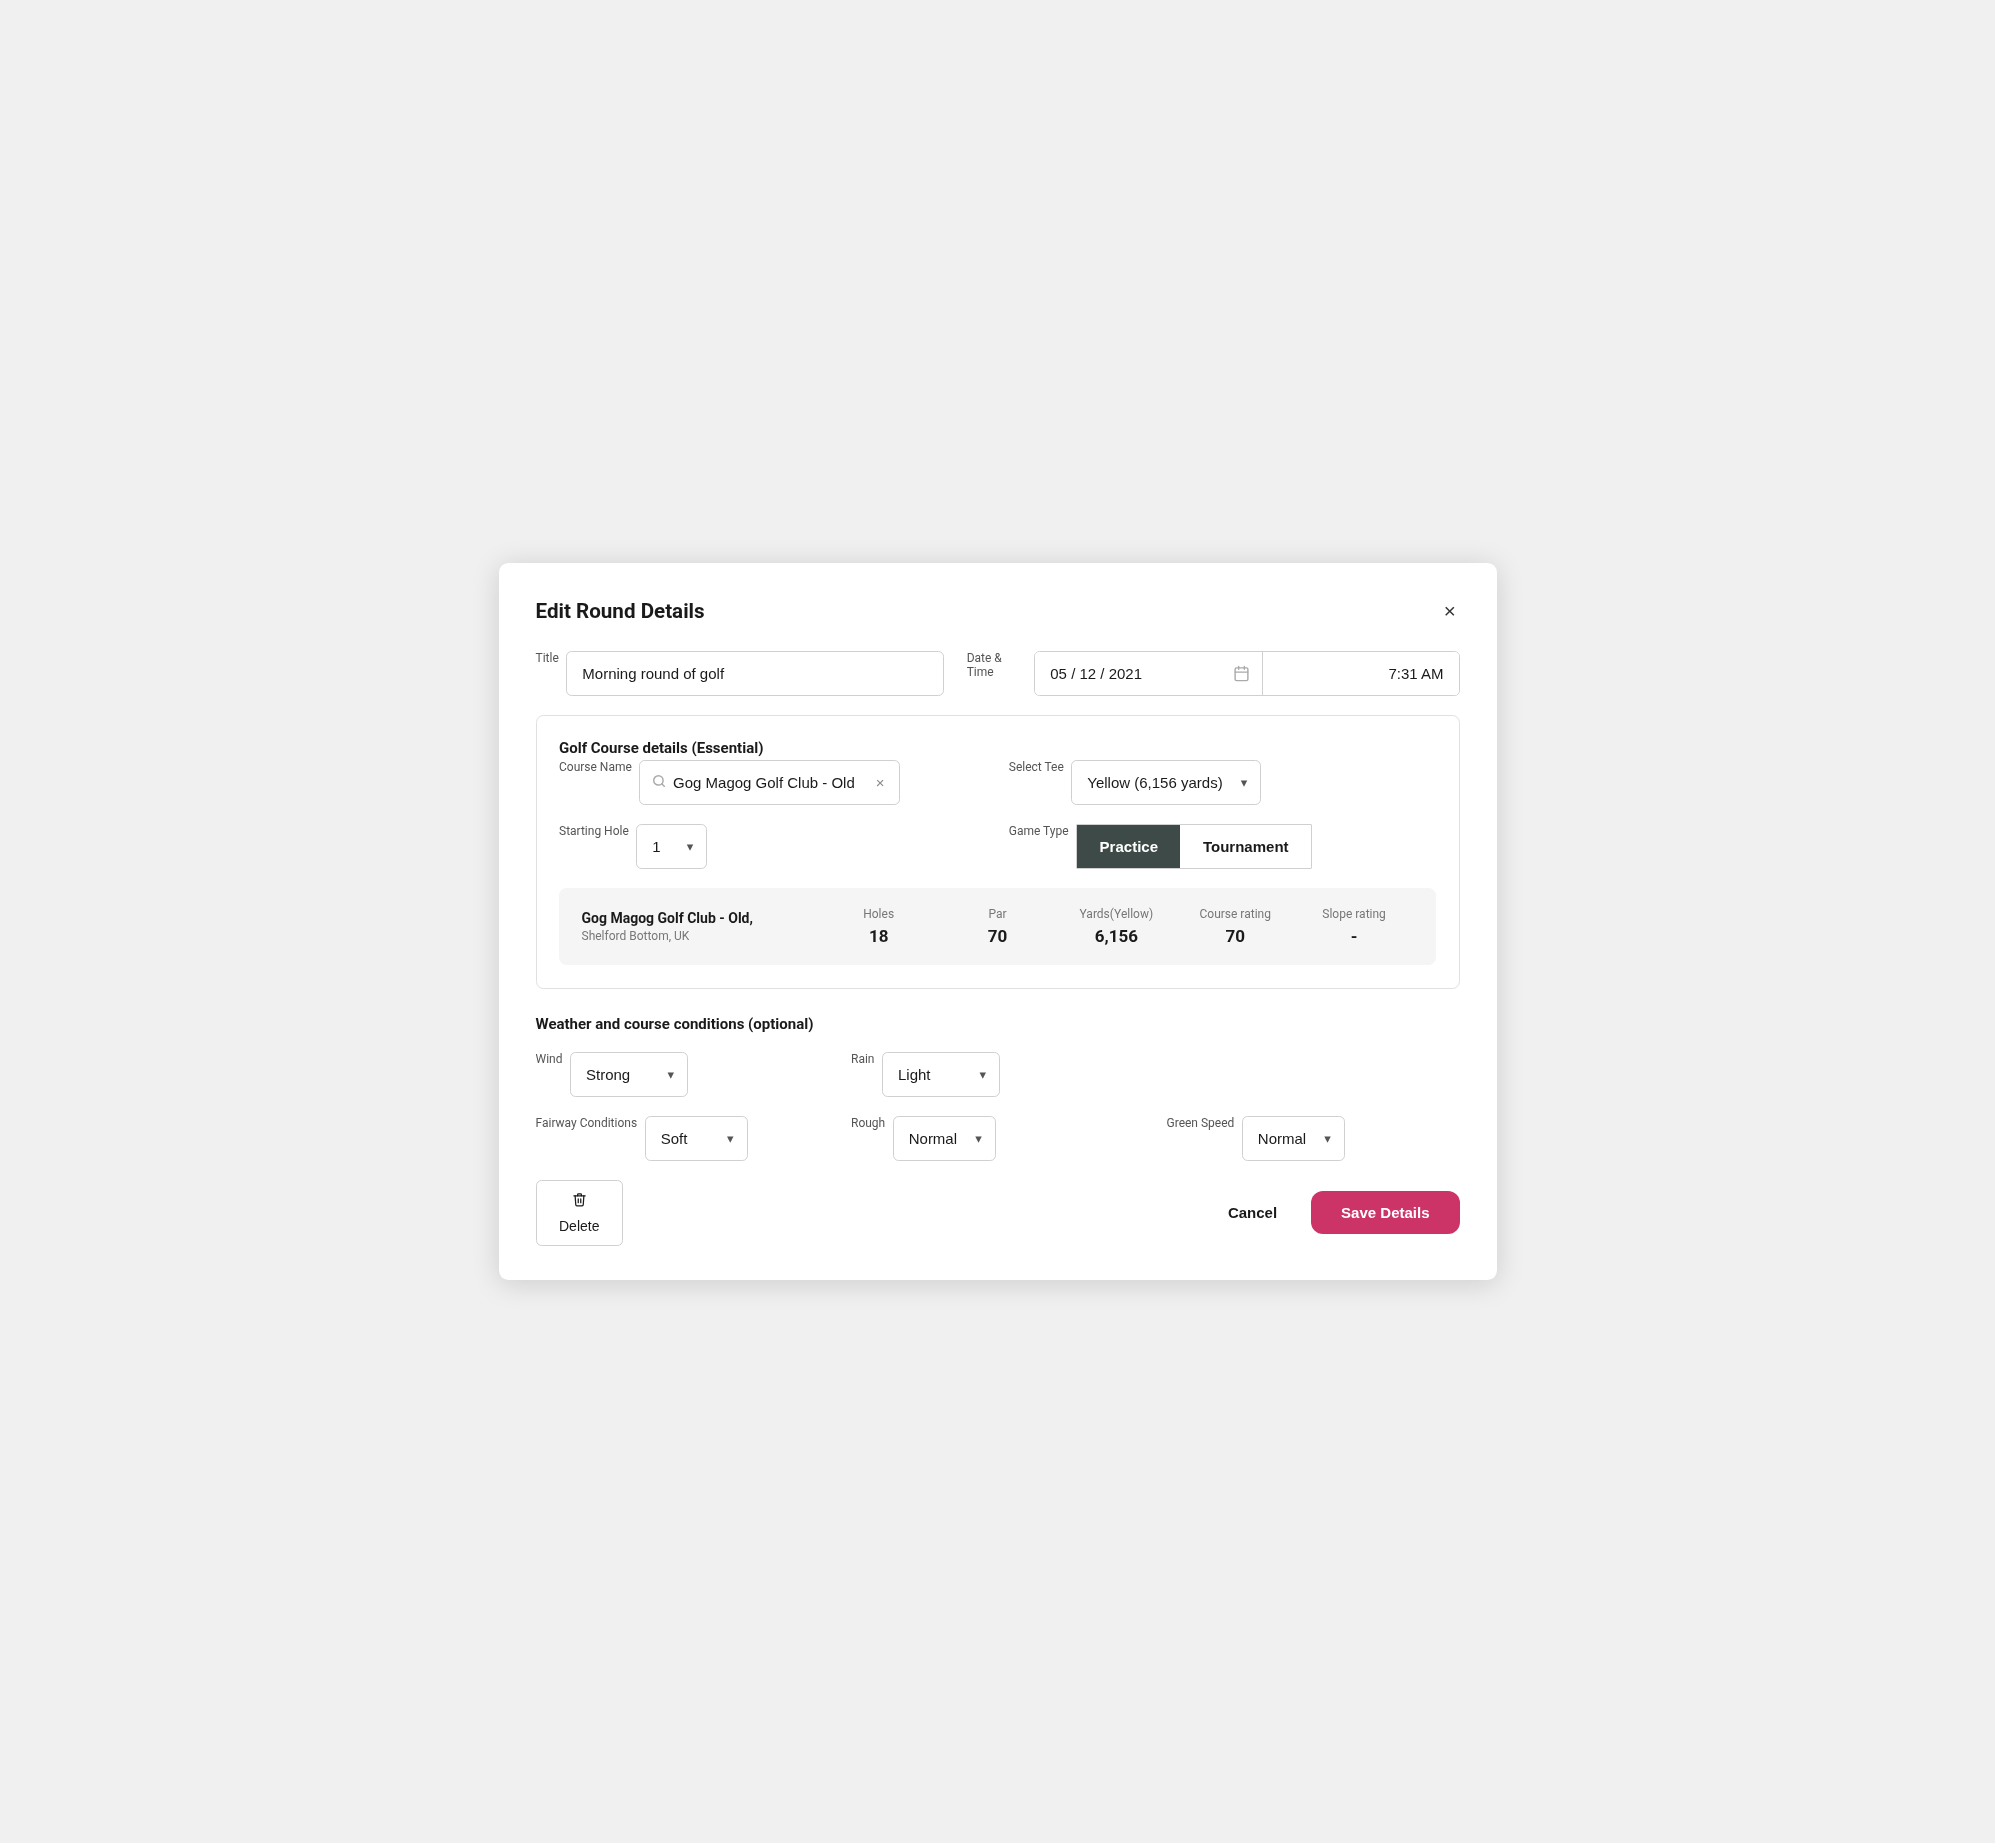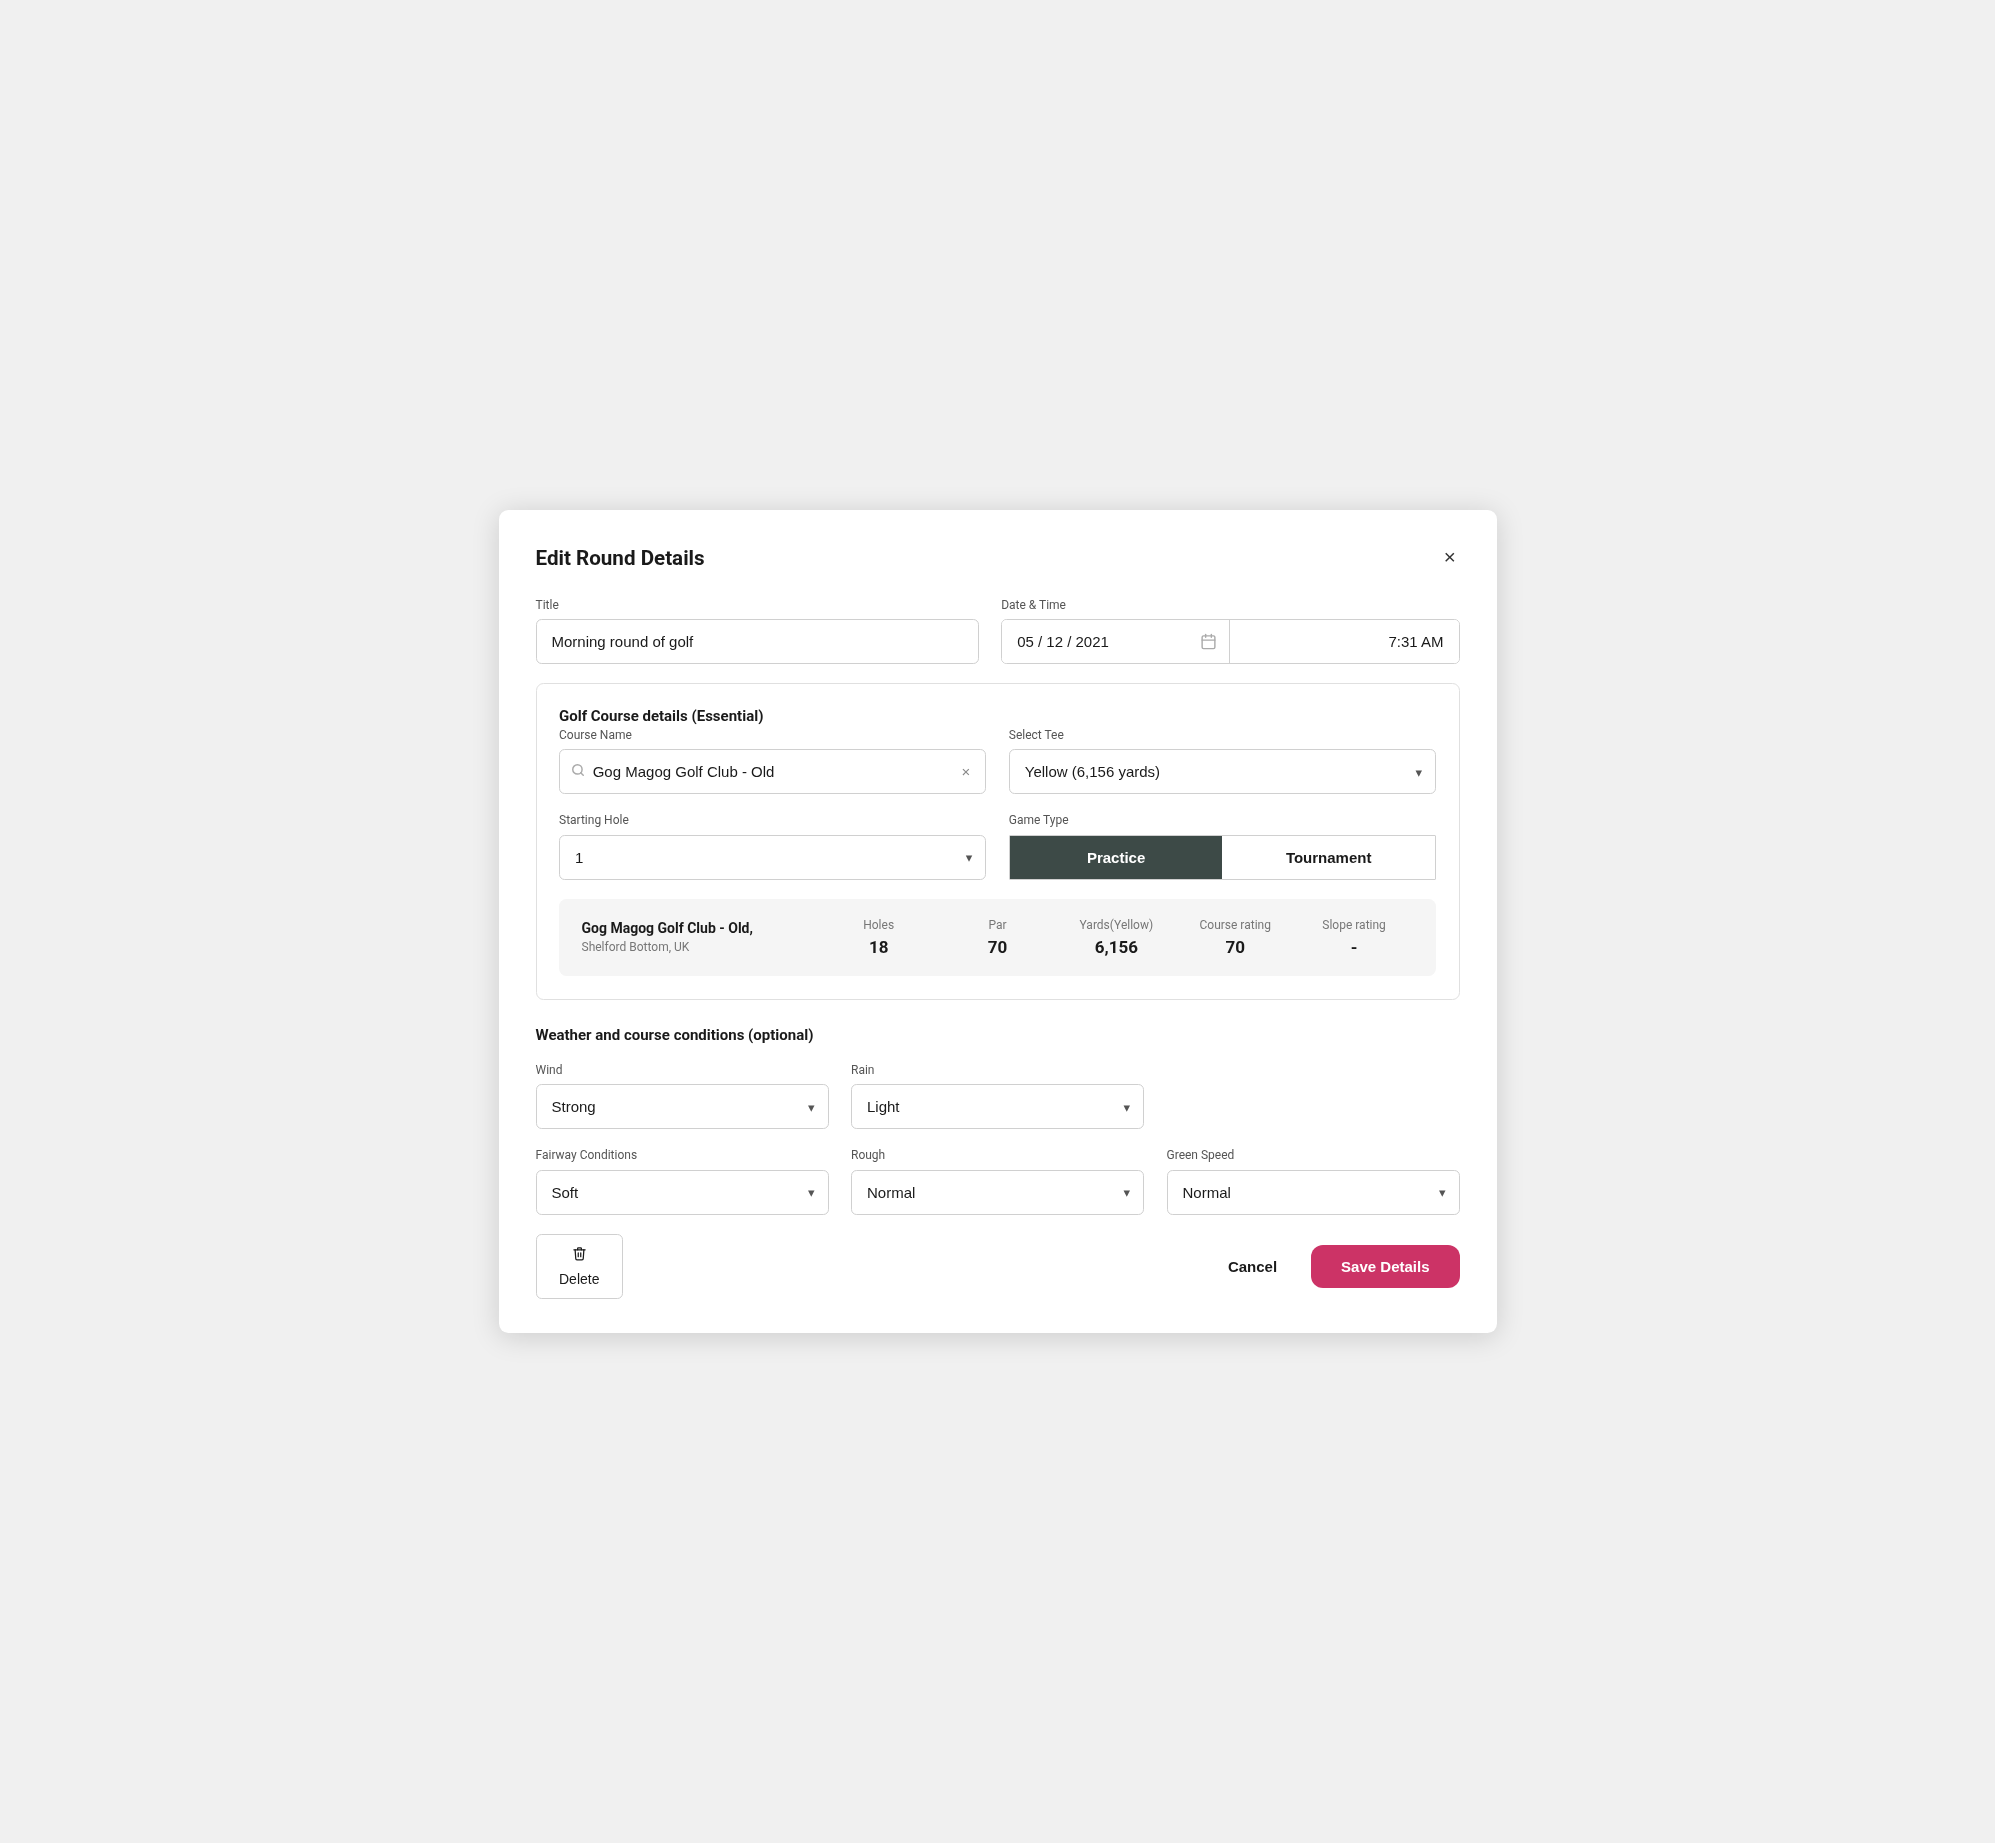--- a/index.html
+++ b/index.html
@@ -41,21 +41,20 @@
       line-height: 1;
       padding: 3.7px;
     }
     .form-row {
       display: flex;
       gap: 22.5px;
       margin-bottom: 19px;
     }
     .form-group {
       display: flex;
-      flex-direction: column;
       gap: 7.5px;
     }
     .form-group.full { flex: 1; }
     .form-group.half { flex: 1; }
     label {
       font-size: 12px;
       color: #555;
       font-weight: 400;
     }
     .text-input {

